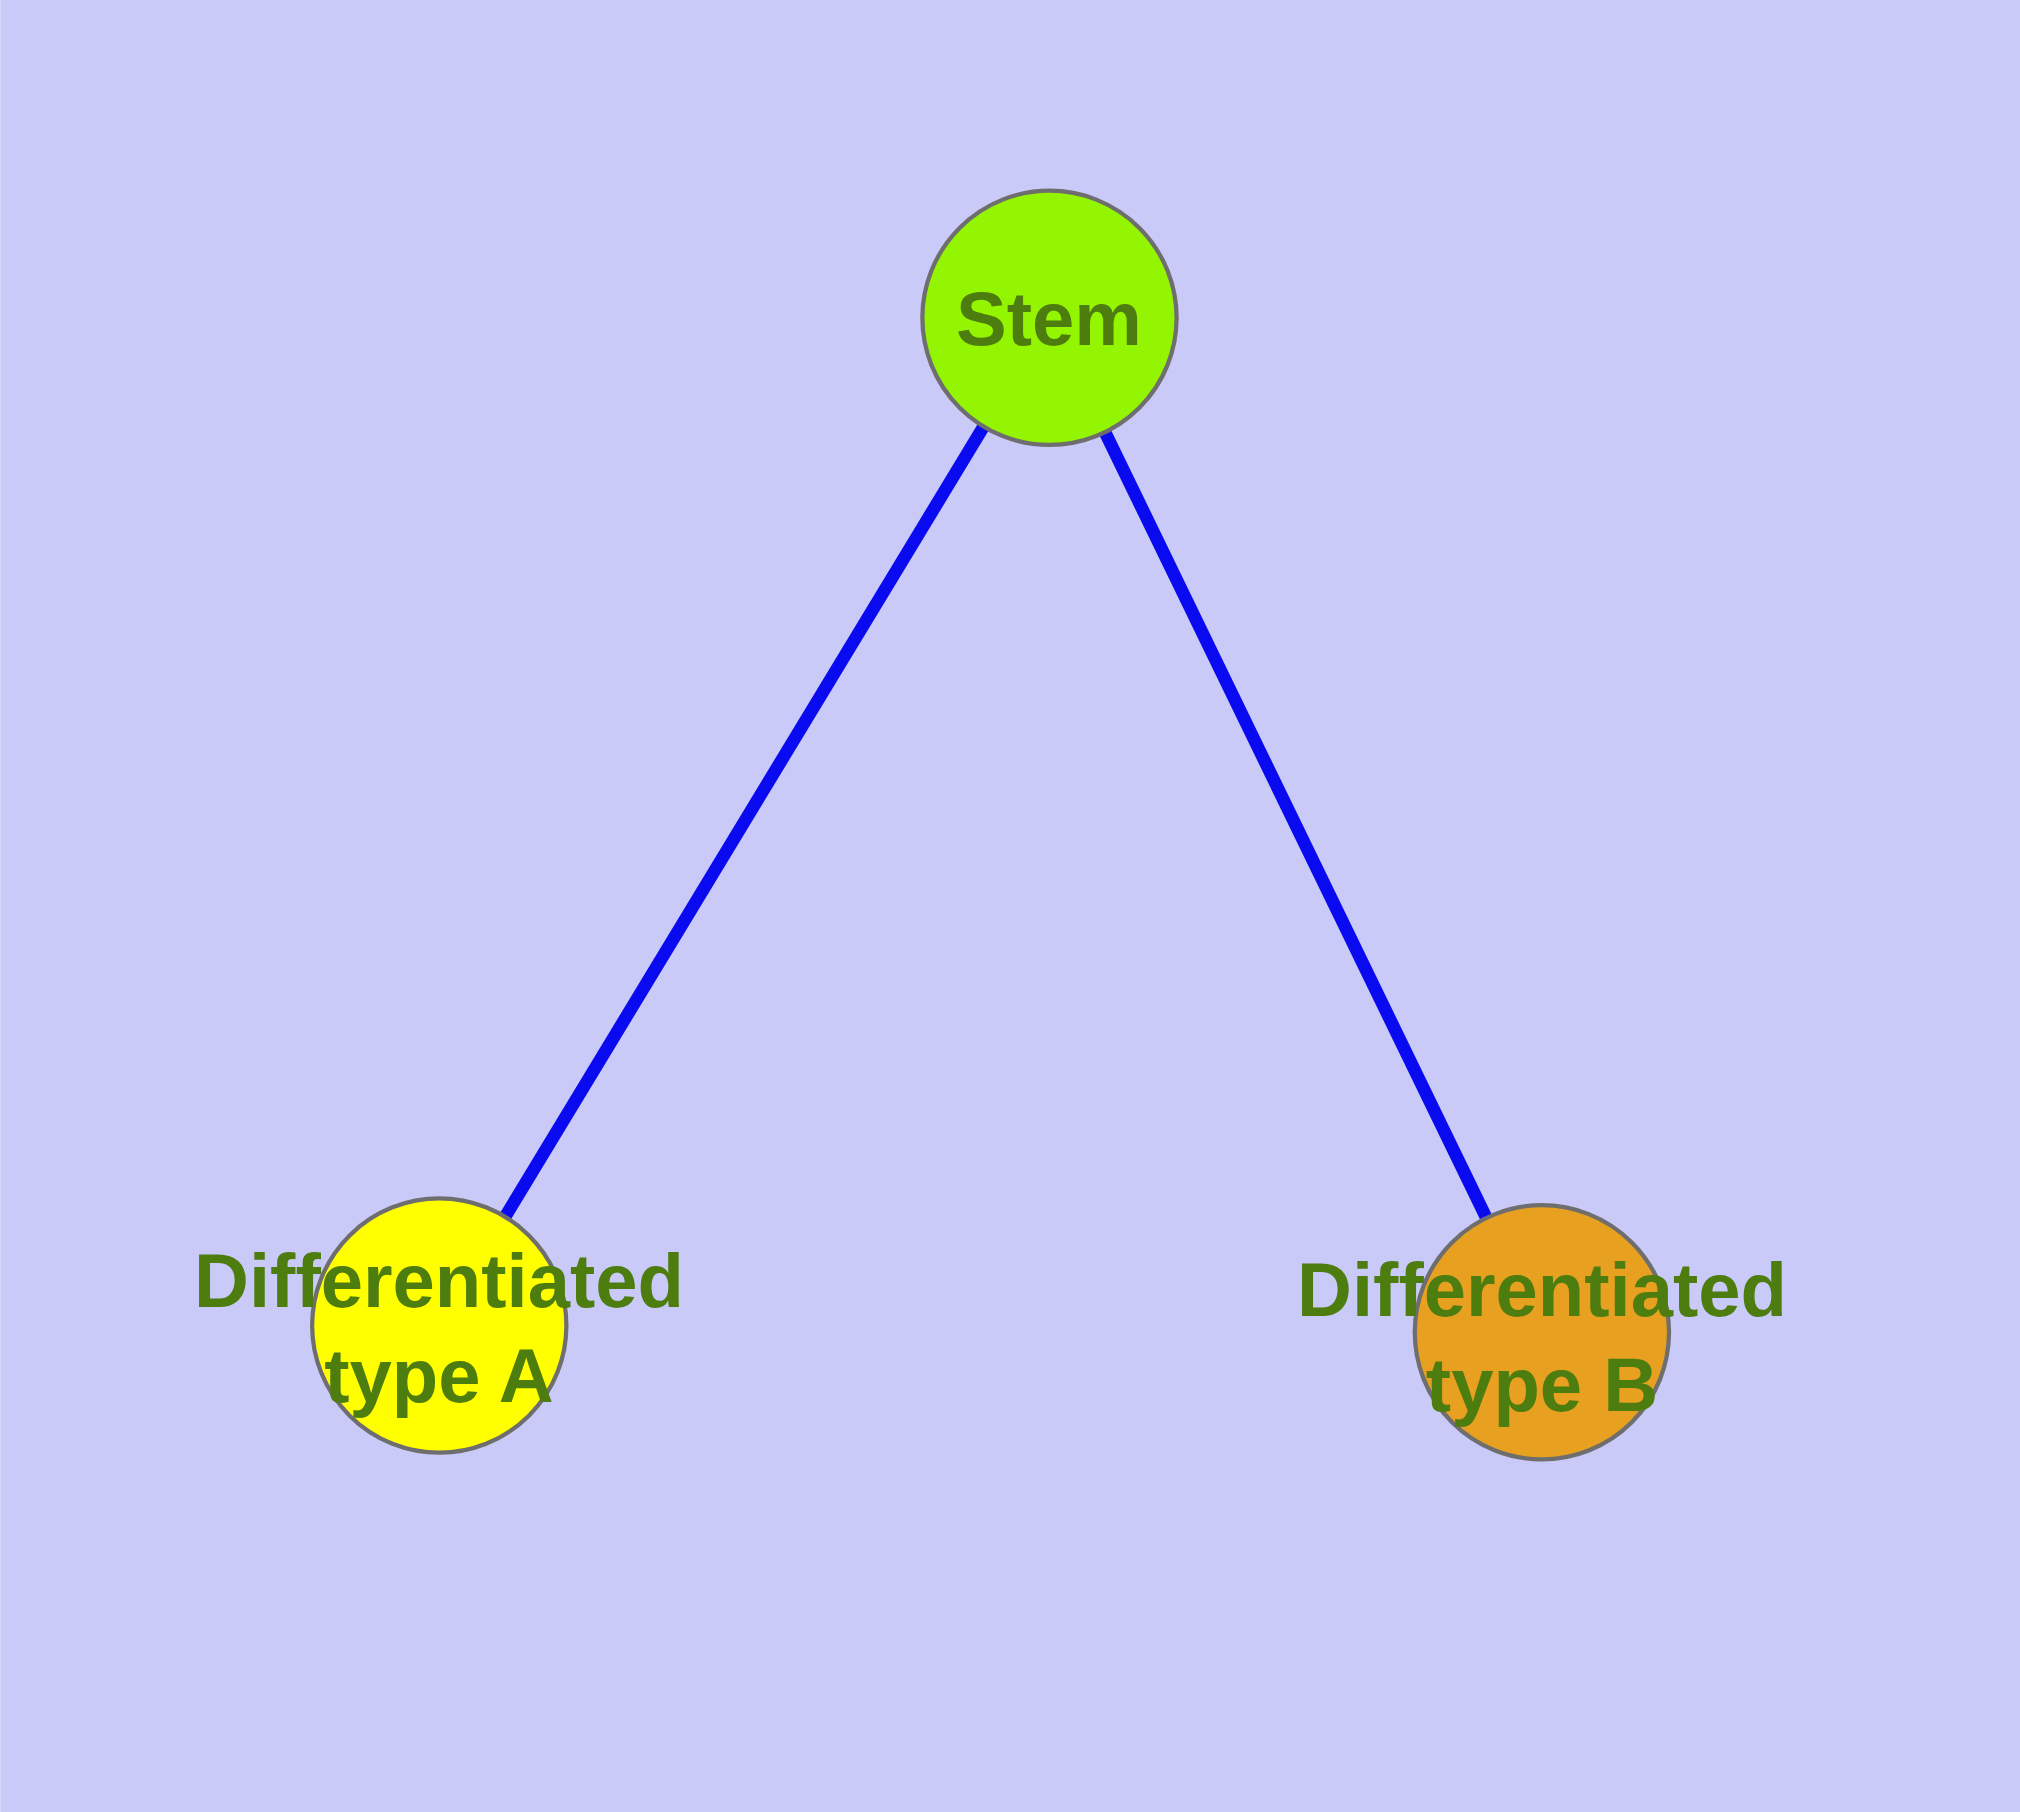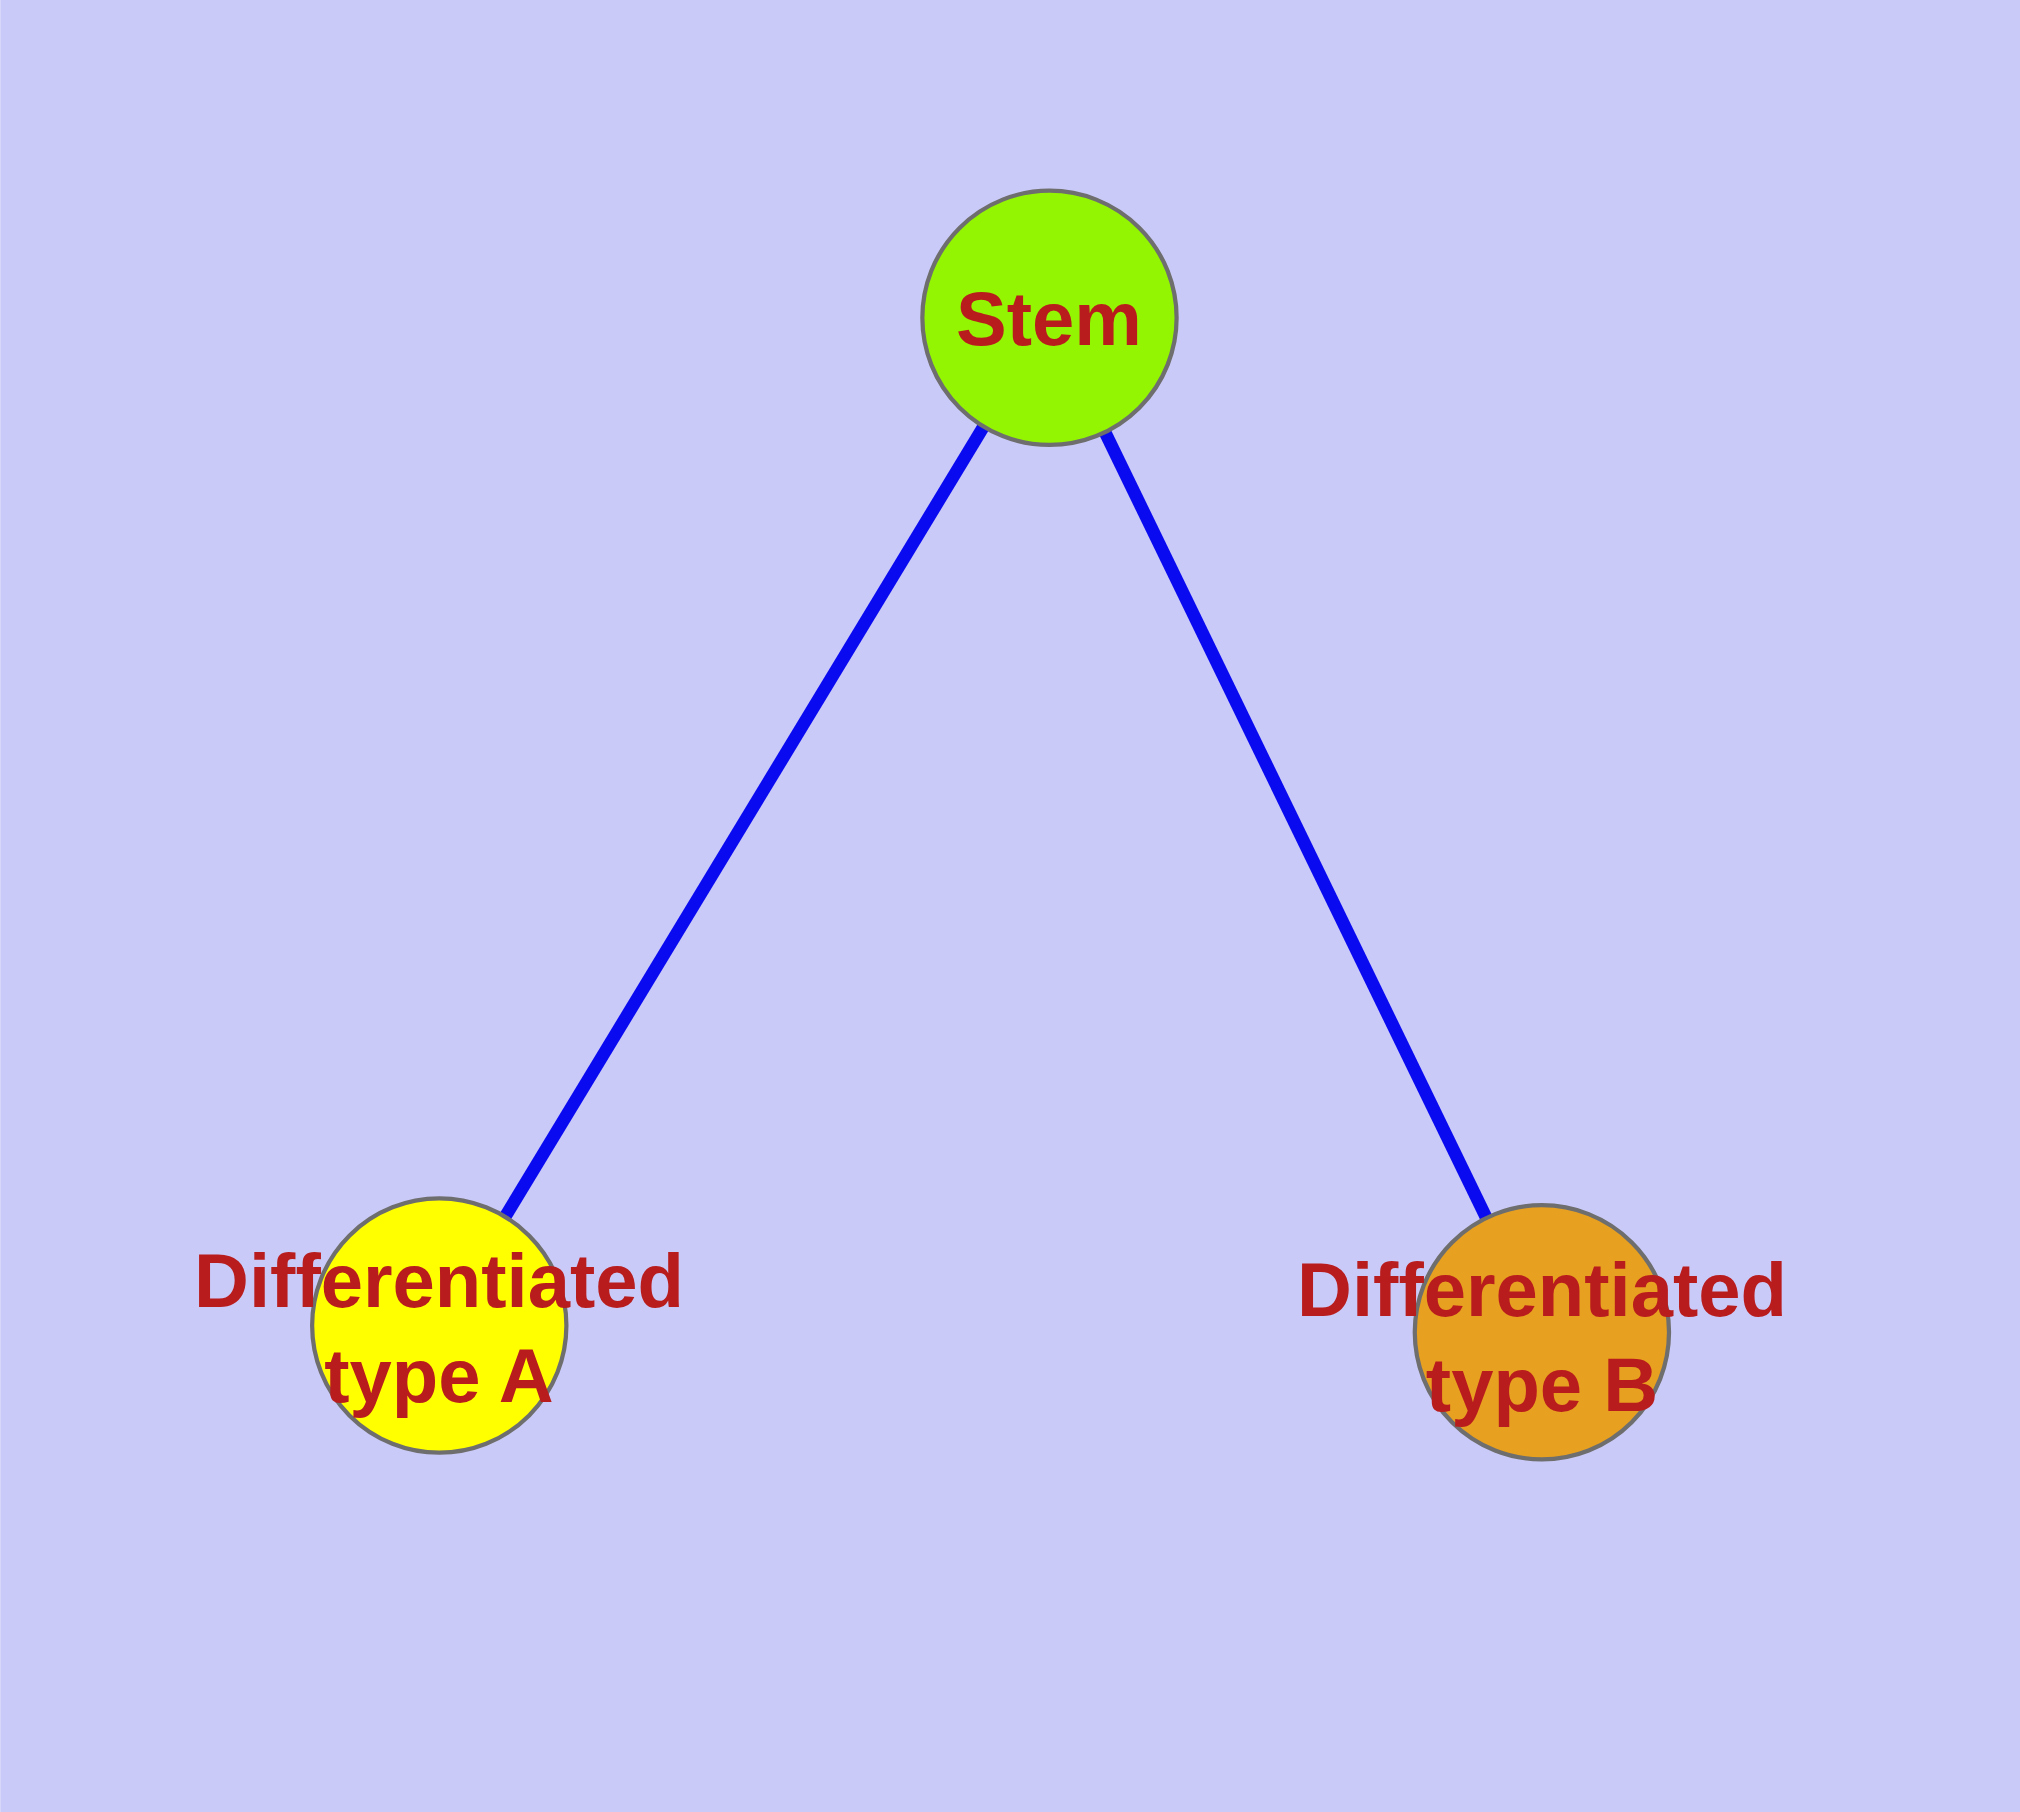--- a/index.html
+++ b/index.html
@@ -19,21 +19,21 @@
     left: 0;
     top: 0;
     display: block;
   }
   .node-label {
     position: absolute;
     transform: translate(-50%, -50%);
     font-weight: bold;
     font-size: 76px;
     line-height: 1.25;
-    color: #b91c1c;
+    color: #4d7c0f;
     text-align: center;
     white-space: pre-line;
     letter-spacing: 0px;
   }
 </style>
 </head>
 <body>
 
 <div class="canvas">
 

